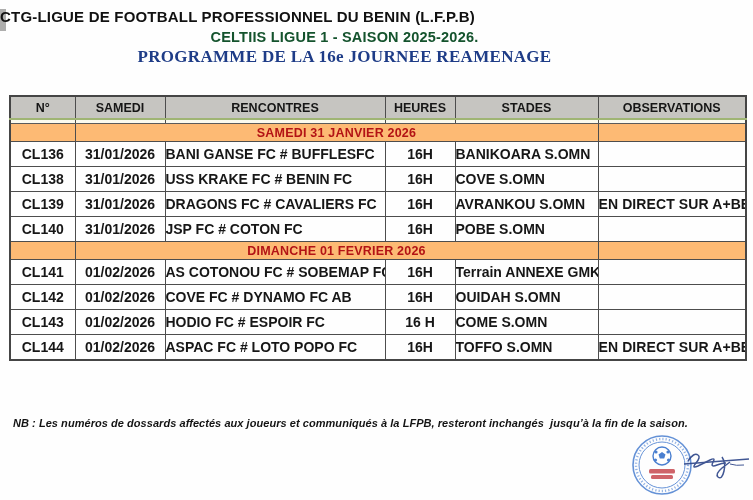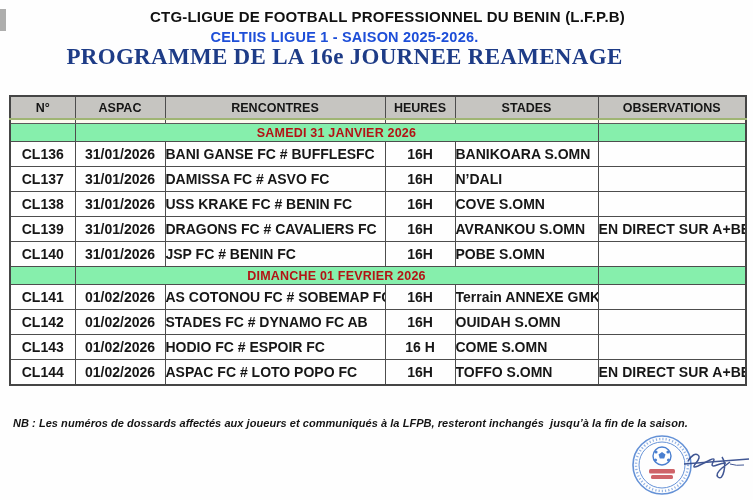--- a/index.html
+++ b/index.html
@@ -10,33 +10,33 @@
     font-family:"Liberation Sans", sans-serif;
     overflow:hidden;
   }
   .scan-artifact{
     position:absolute;left:0;top:9px;width:6px;height:22px;
     background:#9a9a98;opacity:.8;
   }
   
   .titles{position:absolute;top:7px;left:0;width:753px;}
   .t1{
-    text-align:center;padding-left:22px;
+    
     font-size:15px;font-weight:bold;color:#111;
     line-height:20px;letter-spacing:.2px;
   }
   .t2{
     text-align:center;margin-right:64px;
-    font-size:14.5px;font-weight:bold;color:#1d4ed8;
+    font-size:14.5px;font-weight:bold;color:#14532d;
     line-height:20px;letter-spacing:.2px;
   }
   .t3{
     text-align:center;margin-right:64px;
     font-family:"Liberation Serif", serif;
-    font-size:23px;font-weight:bold;color:#1e3c87;
+    font-size:17px;font-weight:bold;color:#1e3c87;
     line-height:20px;letter-spacing:.3px;
   }
   .t4{
     text-align:center;margin-right:64px;
     font-family:"Liberation Serif", serif;
     font-size:16px;font-weight:bold;color:#c01414;
     line-height:18px;letter-spacing:.4px;
   }
   
   table.tbl{
@@ -54,21 +54,21 @@
     height:21px;
     font-size:12.5px;font-weight:bold;color:#161616;
     text-align:center;
   }
   tr.thin td{
     height:3px;background:#fbfaee;
     border-top:2px solid #9fb574;
     border-bottom:1px solid #5a5a5a;
   }
   tr.section td{
-    background:#86efac;height:17px;
+    background:#fdba74;height:17px;
   }
   tr.section td.sec-label{
     color:#b31315;font-weight:bold;font-size:12.5px;
     text-align:center;letter-spacing:.2px;
   }
   tr.row td{
     height:24px;font-size:14px;font-weight:bold;color:#161616;
   }
   td.c-num,td.c-date,td.c-time{text-align:center;}
   td.c-match,td.c-stade{text-align:left;}
@@ -105,21 +105,21 @@
         <col style="width:90px">
         <col style="width:220px">
       <col style="width:70px">
         <col style="width:143px">
         <col style="width:148px">
     </colgroup>
 
     <tbody>
         <tr class="head">
       <th>N°</th>
-      <th>ASPAC</th>
+      <th>SAMEDI</th>
       <th>RENCONTRES</th>
       <th>HEURES</th>
       <th>STADES</th>
       <th>OBSERVATIONS</th>
     </tr>
 
     <tr class="thin">
       <td></td>
           <td></td>
           <td></td>
@@ -136,47 +136,39 @@
 
     <tr class="row">
       <td class="c-num">CL136</td>
       <td class="c-date">31/01/2026</td>
       <td class="c-match">BANI GANSE FC # BUFFLESFC</td>
       <td class="c-time">16H</td>
       <td class="c-stade">BANIKOARA S.OMN</td>
       <td class="c-obs"></td>
     </tr>
     <tr class="row">
-      <td class="c-num">CL137</td>
-      <td class="c-date">31/01/2026</td>
-      <td class="c-match">DAMISSA FC # ASVO FC</td>
-      <td class="c-time">16H</td>
-      <td class="c-stade">N’DALI</td>
-      <td class="c-obs"></td>
-    </tr>
-    <tr class="row">
       <td class="c-num">CL138</td>
       <td class="c-date">31/01/2026</td>
       <td class="c-match">USS KRAKE FC # BENIN FC</td>
       <td class="c-time">16H</td>
       <td class="c-stade">COVE S.OMN</td>
       <td class="c-obs"></td>
     </tr>
     <tr class="row">
       <td class="c-num">CL139</td>
       <td class="c-date">31/01/2026</td>
       <td class="c-match">DRAGONS FC # CAVALIERS FC</td>
       <td class="c-time">16H</td>
       <td class="c-stade">AVRANKOU S.OMN</td>
       <td class="c-obs">EN DIRECT SUR A+BENIN</td>
     </tr>
     <tr class="row">
       <td class="c-num">CL140</td>
       <td class="c-date">31/01/2026</td>
-      <td class="c-match">JSP FC # BENIN FC</td>
+      <td class="c-match">JSP FC # COTON FC</td>
       <td class="c-time">16H</td>
       <td class="c-stade">POBE S.OMN</td>
       <td class="c-obs"></td>
     </tr>
 
     <tr class="section">
       <td></td>
       <td class="sec-label" colspan="4">DIMANCHE 01 FEVRIER 2026</td>
       <td></td>
     </tr>
@@ -185,21 +177,21 @@
       <td class="c-num">CL141</td>
       <td class="c-date">01/02/2026</td>
       <td class="c-match">AS COTONOU FC # SOBEMAP FC</td>
       <td class="c-time">16H</td>
       <td class="c-stade">Terrain ANNEXE GMK</td>
       <td class="c-obs"></td>
     </tr>
     <tr class="row">
       <td class="c-num">CL142</td>
       <td class="c-date">01/02/2026</td>
-      <td class="c-match">STADES FC # DYNAMO FC AB</td>
+      <td class="c-match">COVE FC # DYNAMO FC AB</td>
       <td class="c-time">16H</td>
       <td class="c-stade">OUIDAH S.OMN</td>
       <td class="c-obs"></td>
     </tr>
     <tr class="row">
       <td class="c-num">CL143</td>
       <td class="c-date">01/02/2026</td>
       <td class="c-match">HODIO FC # ESPOIR FC</td>
       <td class="c-time">16 H</td>
       <td class="c-stade">COME S.OMN</td>

